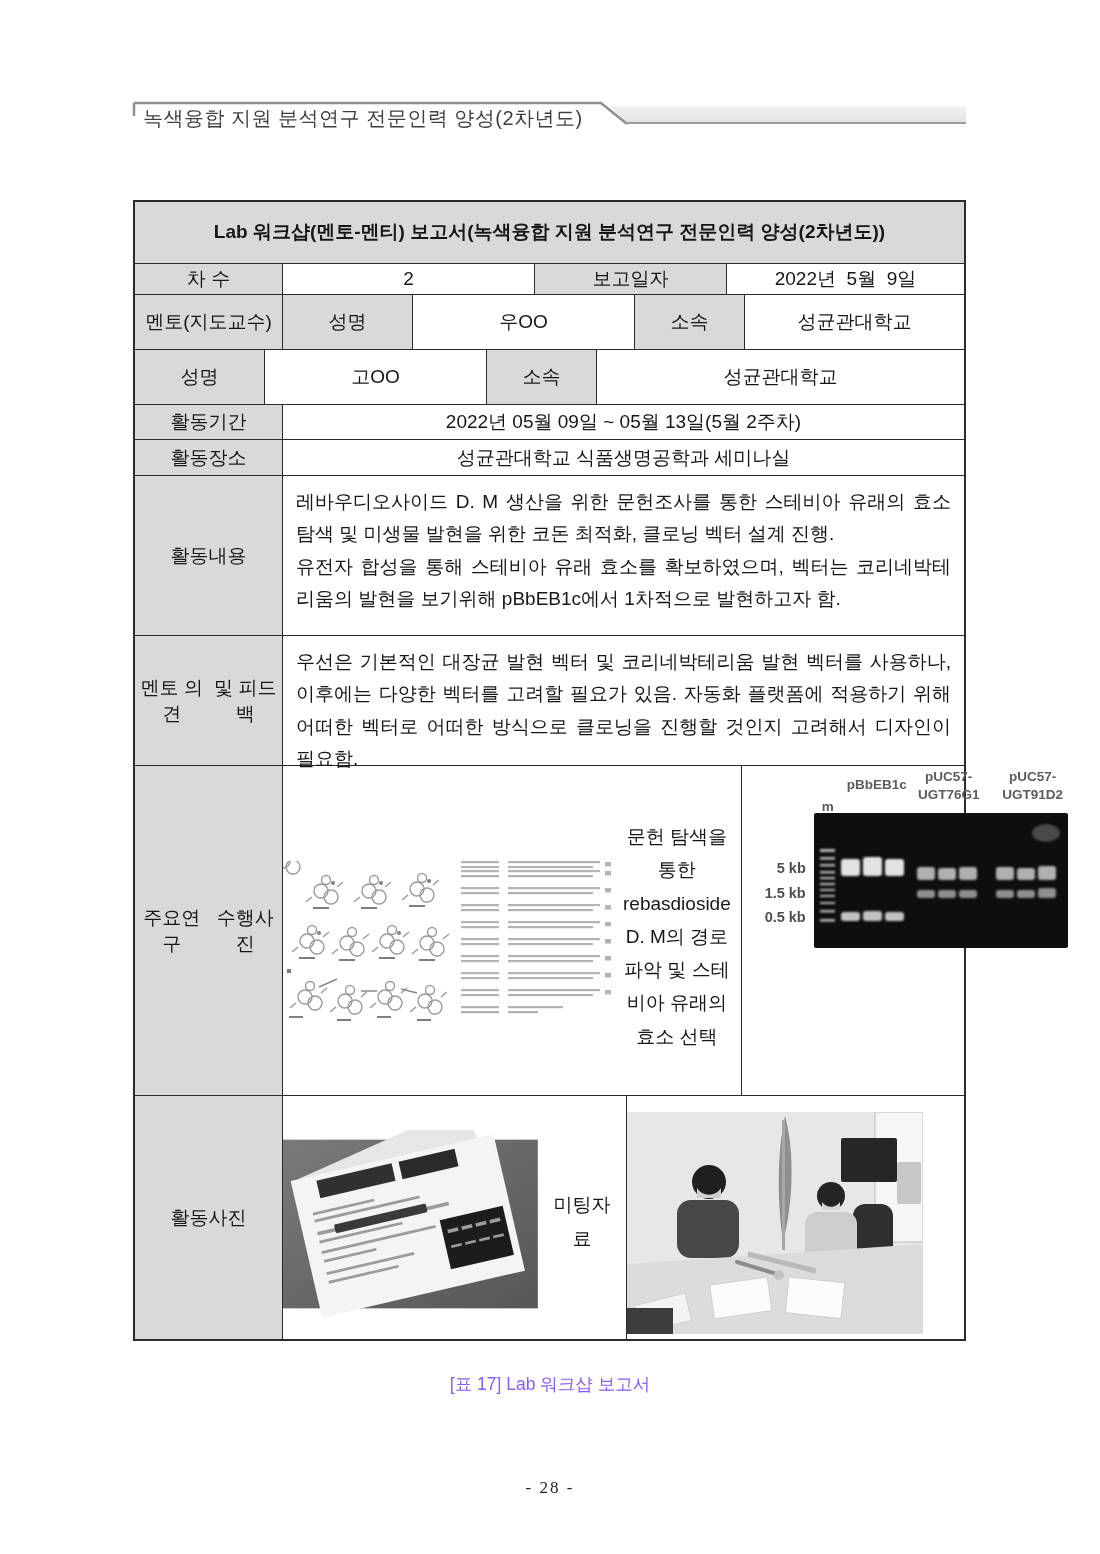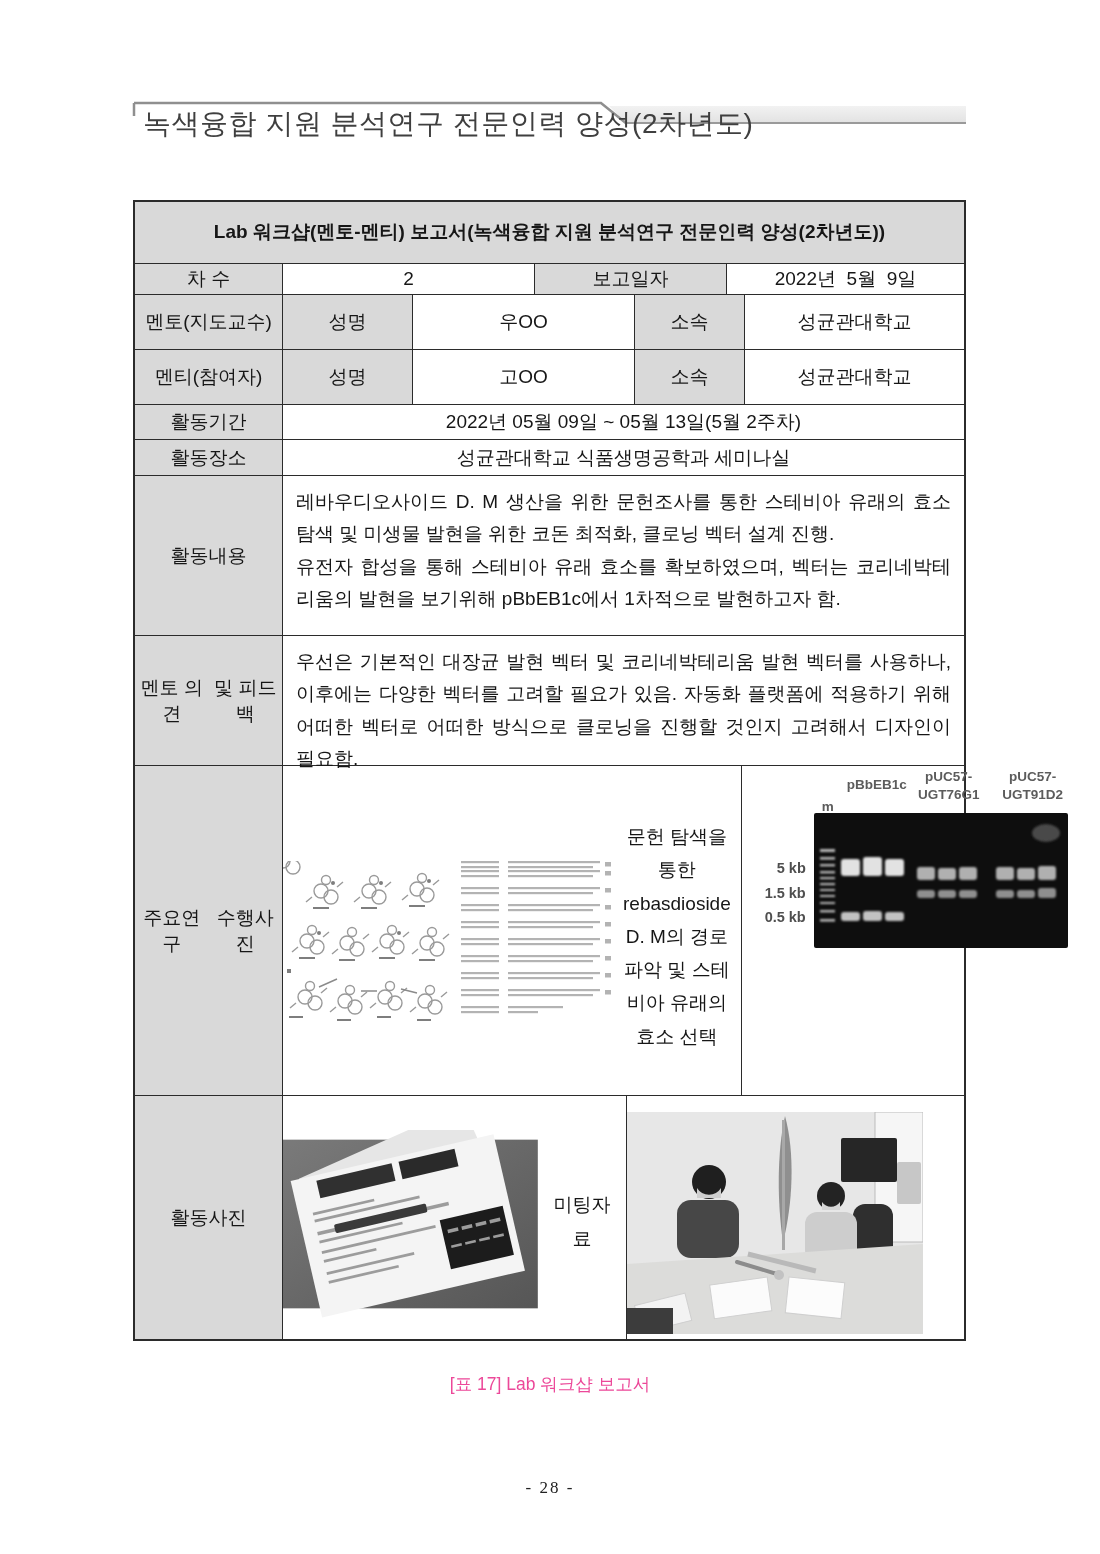--- a/index.html
+++ b/index.html
@@ -2,21 +2,21 @@
 <html><head>
 <meta charset="utf-8">
 <style>
   * { margin:0; padding:0; box-sizing:border-box; }
   html,body { background:#ffffff; }
   body { font-family:"Liberation Sans","DejaVu Sans",sans-serif; color:#161616; }
   .page { position:relative; width:1100px; height:1554px; background:#fff; overflow:hidden; }
 
   
   .runhead-svg { position:absolute; left:130px; top:94px; }
-  .runhead-title { position:absolute; left:143px; top:105px; font-size:28px; color:#3f3f3f; letter-spacing:0.5px; }
+  .runhead-title { position:absolute; left:143px; top:105px; font-size:20px; color:#3f3f3f; letter-spacing:0.5px; }
 
   
   .rt { position:absolute; left:133px; top:200px; width:833px; border:2px solid #2b2b2b; background:#fff; }
   .row { display:flex; border-bottom:1px solid #2b2b2b; }
   .row:last-child { border-bottom:none; }
   .cell { border-right:1px solid #2b2b2b; display:flex; flex-direction:row; align-items:center; justify-content:center; font-size:19px; }
   .cell:last-child { border-right:none; }
   .lab { background:#d9d9d9; text-align:center; line-height:1.35; }
   .title-cell { background:#d9d9d9; width:100%; text-align:center; font-weight:bold; line-height:1.6; font-size:19px; }
   .just { align-items:stretch; justify-content:flex-start; text-align:justify; padding:10px 13px 6px 13px; line-height:1.7; white-space:pre-line; }
@@ -24,21 +24,21 @@
   .photo-cell { justify-content:flex-start; }
   .photo-caption { text-align:center; line-height:1.75; font-size:19px; padding:4px 10px; }
 
   
   .gel-wrap { position:relative; width:100%; height:100%; }
   .gel-label { position:absolute; font-weight:bold; font-size:13.5px; color:#5c5c5c; text-align:center; white-space:pre-line; line-height:1.3; }
   .gel-size { position:absolute; font-weight:bold; font-size:14.5px; color:#4f4f4f; width:62px; text-align:right; }
   .gel-caption { position:absolute; left:0; bottom:6px; width:100%; }
 
   
-  .table-caption { position:absolute; left:0; top:1372px; width:1100px; text-align:center; font-size:17.5px; color:#ec4899; }
+  .table-caption { position:absolute; left:0; top:1372px; width:1100px; text-align:center; font-size:17.5px; color:#8b5cf6; }
   .page-number { position:absolute; left:0; top:1478px; width:1100px; text-align:center; font-size:17px; color:#222; letter-spacing:2px;font-family:Liberation Serif, serif; }
 </style>
 </head>
 <body>
 
 <div class="page">
 
   <svg class="runhead-svg" width="840" height="56">
     <defs>
       <linearGradient id="bandg" x1="0" y1="0" x2="0" y2="1">
@@ -73,24 +73,20 @@
         <div>멘토</div>
         <div>(지도교수)</div>
       </div>
       <div class="cell lab" style="flex:0 0 130px">성명</div>
       <div class="cell" style="flex:0 0 222px">우OO</div>
       <div class="cell lab" style="flex:0 0 110px">소속</div>
       <div class="cell" style="flex:1">성균관대학교</div>
     </div>
 
     <div class="row" style="height:55px">
-      <div class="cell lab" style="flex:0 0 148px">
-        <div>멘티</div>
-        <div>(참여자)</div>
-      </div>
       <div class="cell lab" style="flex:0 0 130px">성명</div>
       <div class="cell" style="flex:0 0 222px">고OO</div>
       <div class="cell lab" style="flex:0 0 110px">소속</div>
       <div class="cell" style="flex:1">성균관대학교</div>
     </div>
 
     <div class="row" style="height:35px">
       <div class="cell lab" style="flex:0 0 148px">활동기간</div>
       <div class="cell" style="flex:1">2022년 05월 09일 ~ 05월 13일(5월 2주차)</div>
     </div>

